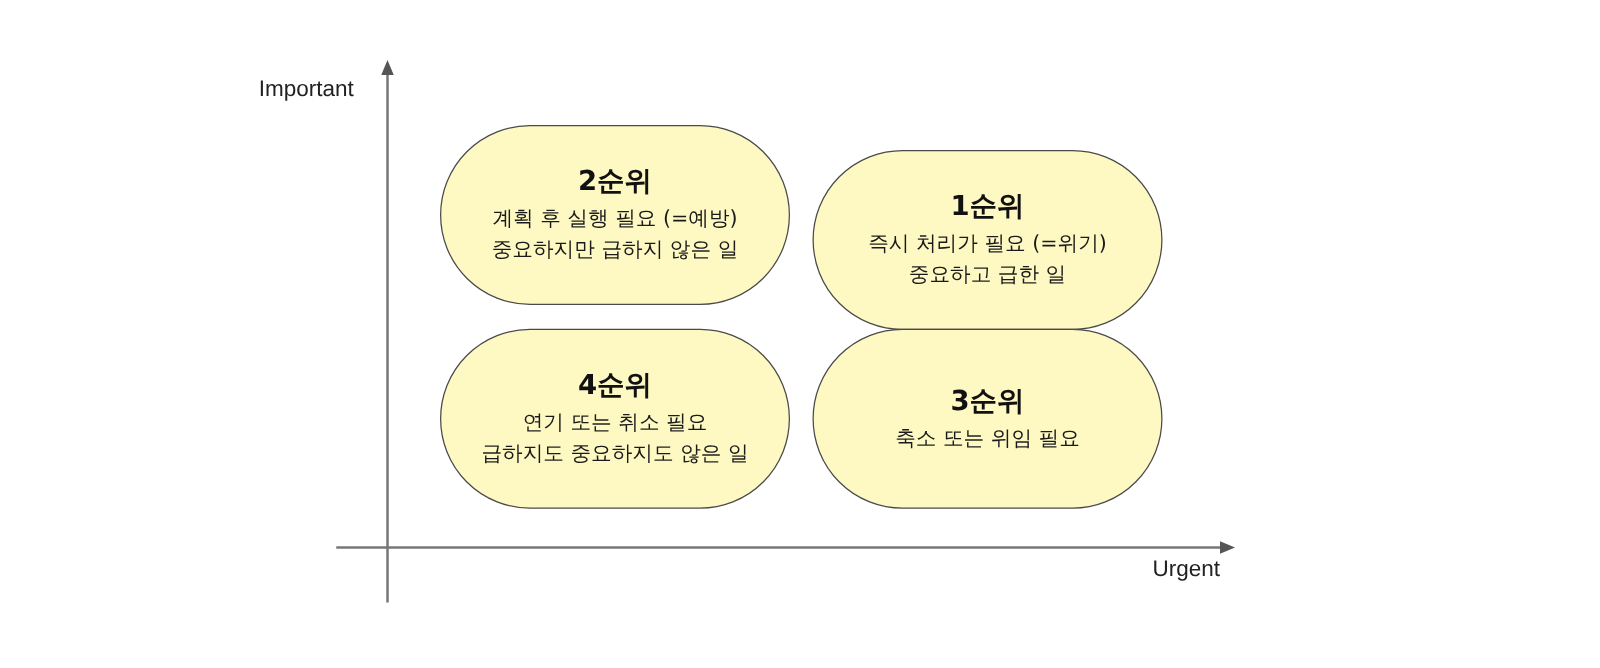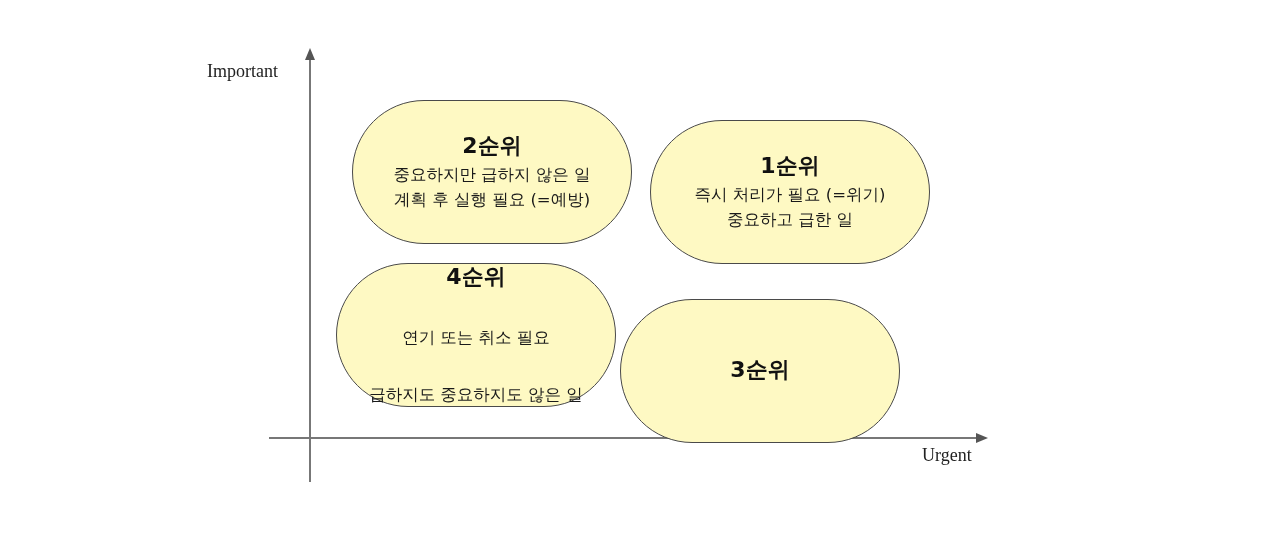--- a/index.html
+++ b/index.html
@@ -1,63 +1,64 @@
 <!DOCTYPE html>
 <html><head>
   <meta charset="utf-8">
   <style>
     html, body { margin: 0; padding: 0; background: #ffffff; }
     body { width: 1280px; height: 534px; position: relative; overflow: hidden;
            font-family: "DejaVu Sans", "Liberation Sans", sans-serif; color: #111; }
     .axes { position: absolute; left: 0; top: 0; width: 1280px; height: 534px; }
-    .axis-label { position: absolute; font-family: Liberation Serif, serif;
+    .axis-label { position: absolute; font-family: Liberation Sans, sans-serif;
                   font-size: 18px; color: #222; line-height: 1; }
     .label-y { left: 207px; top: 62px; }
     .label-x { left: 922px; top: 446px; }
     .quad { position: absolute; width: 280px; height: 144px; box-sizing: border-box;
             border: 1.5px solid #4a4a4a; border-radius: 72px; background: #fef9c3;
             display: flex; flex-direction: column; align-items: center; justify-content: center;
             text-align: center; }
     .q-title { font-size: 22px; font-weight: bold; line-height: 28px; margin-bottom: 2px; }
     .q-line { font-size: 16.5px; line-height: 25px; color: #1a1a1a; }
     .q2 { left: 352px; top: 100px; }
     .q1 { left: 650px; top: 100px; margin-top: 20px; }
-    .q4 { left: 336px; top: 263px; gap: 32px; }
-    .q3 { left: 620px; top: 263px; margin-top: 36px; }
+    .q4 { left: 352px; top: 263px; }
+    .q3 { left: 650px; top: 263px; }
   </style>
 </head>
 <body>
 
 <svg class="axes" width="1280" height="534" viewBox="0 0 1280 534">
   <g>
     <line x1="310" y1="58" x2="310" y2="482" stroke="#777" stroke-width="2"></line>
     <polygon points="310,48 305,60 315,60" fill="#555"></polygon>
   </g>
   <g>
     <line x1="269" y1="438" x2="978" y2="438" stroke="#777" stroke-width="2"></line>
     <polygon points="988,438 976,433 976,443" fill="#555"></polygon>
   </g>
 </svg>
 
 <div class="axis-label label-y">Important</div>
 <div class="axis-label label-x">Urgent</div>
 
 <div class="quad q2">
   <div class="q-title">2순위</div>
+  <div class="q-line">계획 후 실행 필요 (=예방)</div>
   <div class="q-line">중요하지만 급하지 않은 일</div>
-  <div class="q-line">계획 후 실행 필요 (=예방)</div>
 </div>
 
 <div class="quad q1">
   <div class="q-title">1순위</div>
   <div class="q-line">즉시 처리가 필요 (=위기)</div>
   <div class="q-line">중요하고 급한 일</div>
 </div>
 
 <div class="quad q4">
   <div class="q-title">4순위</div>
   <div class="q-line">연기 또는 취소 필요</div>
   <div class="q-line">급하지도 중요하지도 않은 일</div>
 </div>
 
 <div class="quad q3">
   <div class="q-title">3순위</div>
+  <div class="q-line">축소 또는 위임 필요</div>
 </div>
 
 </body></html>

